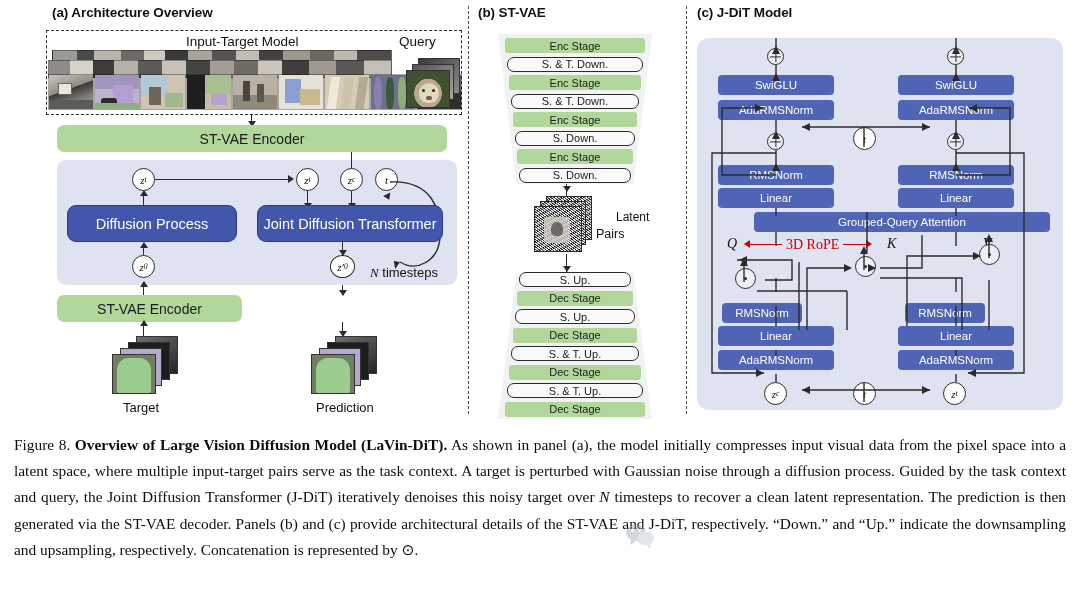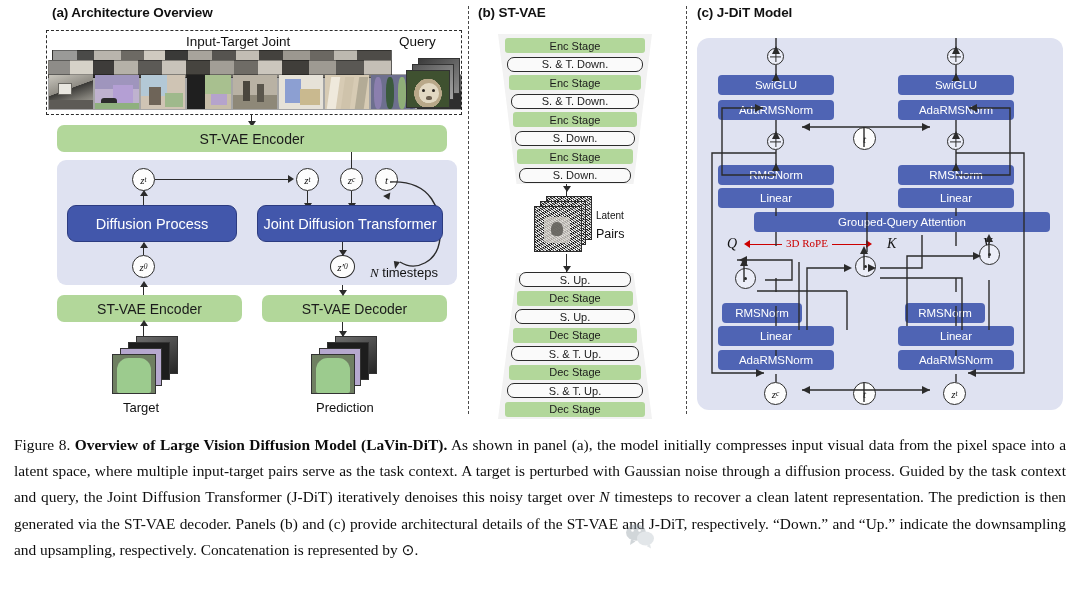--- a/index.html
+++ b/index.html
@@ -194,21 +194,21 @@
   .odot:after { content:""; width:3.4px;height:3.4px;background:#2b2b2b;border-radius:50%; }
   .qkv {
     position:absolute;
     font-family:"Liberation Serif", serif;
     font-style:italic;
     font-size:14px; color:#111;
   }
   #rope-label {
     position:absolute;
     font-family:"Liberation Serif", serif;
-    font-size:11px;
+    font-size:14px;
     color:#cc0000;
     white-space:nowrap;
   }
   .rope-line { position:absolute; height:1.3px; background:#cc0000; }
   .rope-ar-l {
     position:absolute;width:0;height:0;
     border-top:4px solid transparent;border-bottom:4px solid transparent;
     border-right:6px solid #cc0000;
   }
   .rope-ar-r {
@@ -253,21 +253,21 @@
 
 <div id="figure">
 
   <div class="vdiv" style="left:468px;"></div>
   <div class="vdiv" style="left:686px;"></div>
 
   <div class="panel-title" style="left:52px; top:5px;">(a) Architecture Overview</div>
 
   <div id="panel-a-dashed"></div>
 
-  <div class="plainlabel" style="left:186px; top:34px; font-size:13.5px;">Input-Target Joint</div>
+  <div class="plainlabel" style="left:186px; top:34px; font-size:13.5px;">Input-Target Model</div>
   <div class="plainlabel" style="left:399px; top:34px; font-size:13.5px;">Query</div>
 
   <div class="thumbstrip" style="left:52px; top:50px;">
     <div class="thumb" style="width:340px;height:18px;background:linear-gradient(90deg,#9a9a98 0 7%,#4a4a48 7% 12%,#b9b5ad 12% 20%,#6d6a64 20% 27%,#cfcac0 27% 33%,#3a3a38 33% 40%,#a8a49c 40% 47%,#565450 47% 54%,#c2bdb4 54% 61%,#44423e 61% 68%,#9c9890 68% 76%,#6b6862 76% 83%,#bdb9b0 83% 90%,#4e4c48 90% 100%);"></div>
   </div>
   <div class="thumbstrip" style="left:48px; top:60px;">
     <div class="thumb" style="width:344px;height:18px;background:linear-gradient(90deg,#8e8c88 0 6%,#d6d2c8 6% 13%,#3e3c3a 13% 19%,#b5b1a8 19% 26%,#5c5a56 26% 33%,#c8c3ba 33% 40%,#46443f 40% 47%,#a29e96 47% 54%,#6f6c66 54% 61%,#cbc6bd 61% 68%,#403e3a 68% 76%,#9e9a92 76% 84%,#5a5854 84% 92%,#c4bfb6 92% 100%);"></div>
   </div>
 
   <div class="thumbstrip" style="left:48px; top:74px;">
@@ -403,23 +403,20 @@
   <div class="ln vln" style="left:342px; top:242px; height:13px;"></div>
   <div class="arrowhead-down" style="left:339px; top:250px;"></div>
 
   <div class="plainlabel" style="left:370px; top:265px;">
     <i style="font-family:'Liberation Serif',serif;">N</i><span> timesteps</span>
   </div>
 
   <div class="green-box" style="left:57px; top:295px; width:185px; height:27px;">
     <span>ST-VAE Encoder</span>
   </div>
-  <div class="green-box" style="left:262px; top:295px; width:185px; height:27px;">
-    <span>ST-VAE Decoder</span>
-  </div>
 
   <div class="ln vln" style="left:143px; top:285px; height:10px;"></div>
   <div class="arrowhead-up" style="left:140px; top:281px;"></div>
   <div class="ln vln" style="left:342px; top:285px; height:8px;"></div>
   <div class="arrowhead-down" style="left:339px; top:290px;"></div>
 
   <div class="stackimg" style="left:112px; top:336px;">
     <div class="sh" style="left:24px;top:0;width:42px;height:38px;background:linear-gradient(150deg,#6e6e6e,#252525);"></div>
     <div class="sh" style="left:16px;top:6px;width:42px;height:38px;background:#1d1d1d;"></div>
     <div class="sh" style="left:8px;top:12px;width:42px;height:38px;background:#b6a8cf;"></div>
@@ -502,21 +499,21 @@
     </div>
 
   <div id="latent-img" style="left:534px; top:196px;">
     <div class="noise" style="left:12px;top:0;width:46px;height:44px;"></div>
     <div class="noise" style="left:6px;top:5px;width:46px;height:44px;"></div>
     <div class="noise" style="left:0;top:10px;width:48px;height:46px;">
       <div style="position:absolute;left:9px;top:10px;width:26px;height:26px;background:#d7d3cc;opacity:.75;border-radius:3px;"></div>
       <div style="position:absolute;left:16px;top:15px;width:12px;height:14px;background:#5d5a55;border-radius:46% 46% 36% 36%;opacity:.85;"></div>
     </div>
   </div>
-  <div class="plainlabel" style="left:596px; top:210px; font-size:10px;">Latent</div>
+  <div class="plainlabel" style="left:616px; top:210px; font-size:12px;">Latent</div>
   <div class="plainlabel" style="left:596px; top:227px; font-size:12.5px;">Pairs</div>
 
   <div class="ln vln" style="left:566px; top:184px; height:12px;"></div>
   <div class="arrowhead-down" style="left:563px; top:186px;"></div>
   <div class="ln vln" style="left:566px; top:254px; height:18px;"></div>
   <div class="arrowhead-down" style="left:563px; top:266px;"></div>
 
   <div class="panel-title" style="left:697px; top:5px;">(c) J-DiT Model</div>
   <div id="panel-c-bg"></div>
 

